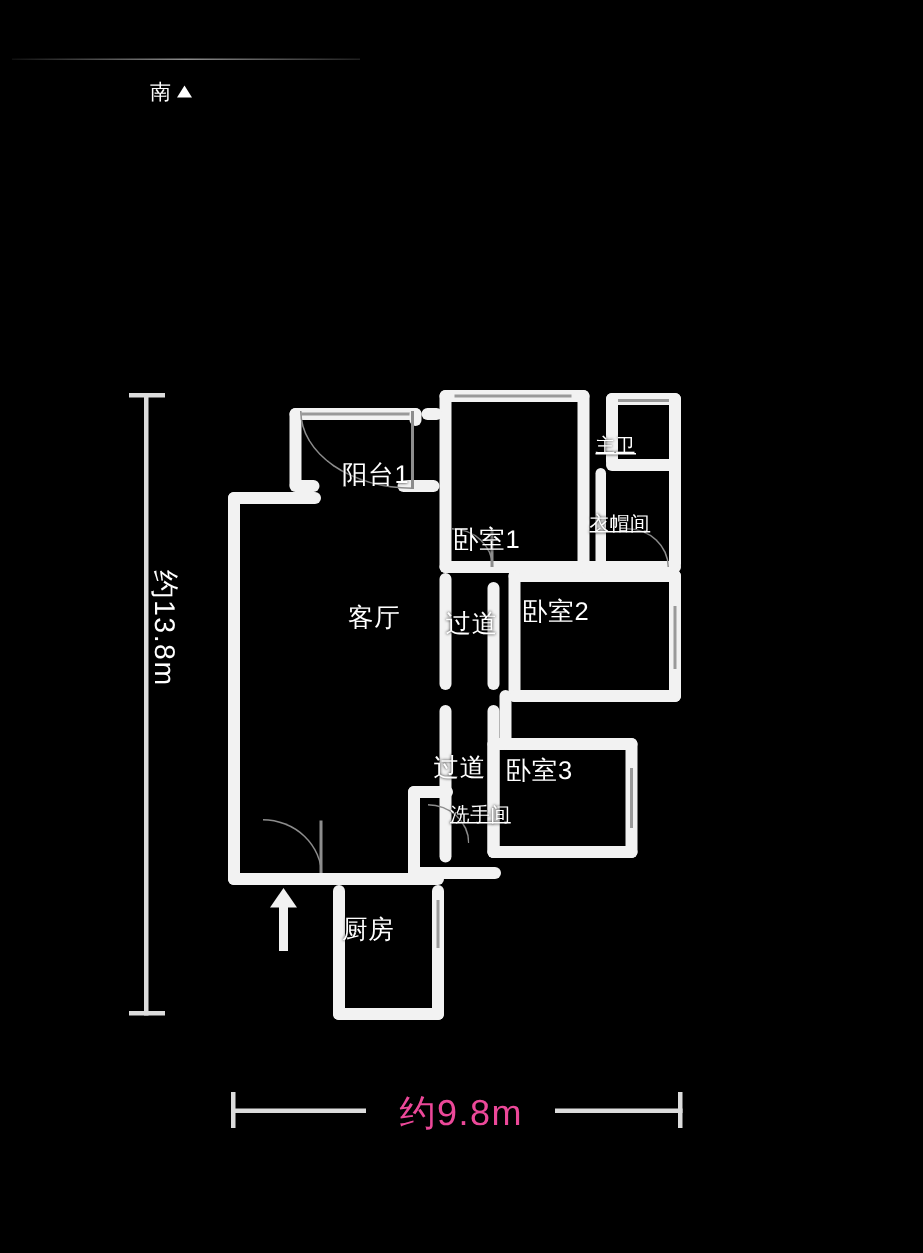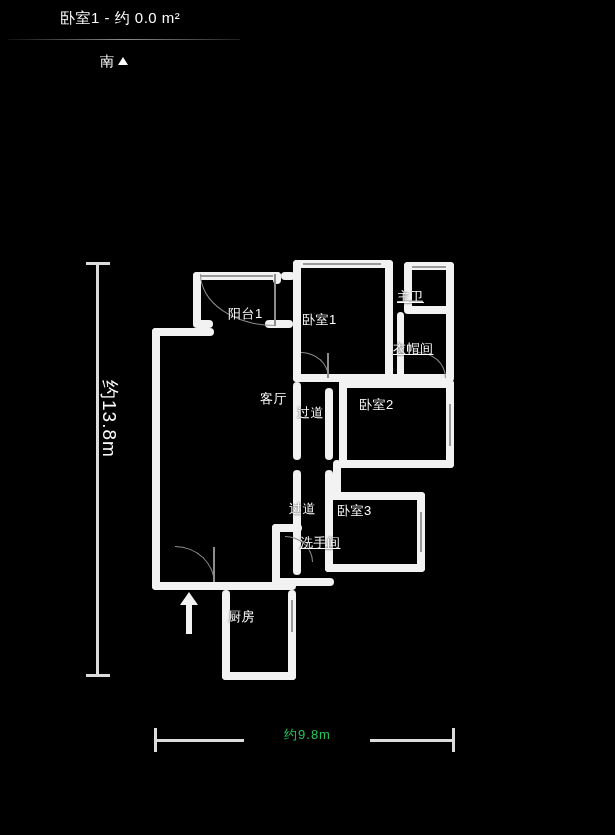--- a/index.html
+++ b/index.html
@@ -84,21 +84,21 @@
     border: 1px solid #8d8d8d;
     box-sizing: border-box;
     background: transparent;
   }
   .arc-tr { border-radius: 0 100% 0 0; border-left: none; border-bottom: none; }
   .arc-bl { border-radius: 0 0 0 100%; border-right: none; border-top: none; }
 
   
   .room-label {
     position: absolute;
-    font-size: 13px;
+    font-size: 17px;
     color: #ffffff;
     white-space: nowrap;
     letter-spacing: 0.5px;
     text-shadow: 0 0 2px #000;
   }
   .room-label.sm { font-size: 13px; text-decoration: underline; }
 
   
   #entry-arrow {
     position: absolute;
@@ -133,30 +133,29 @@
     font-size: 19px;
     color: #ffffff;
     white-space: nowrap;
     letter-spacing: 1px;
   }
   #dim-h-label {
     position: absolute;
     left: 0; top: 726px;
     width: 615px;
     text-align: center;
-    font-size: 13px;
-    color: #22c55e;
+    font-size: 24px;
+    color: #ec4899;
     letter-spacing: 1px;
   }
 </style>
 </head>
 <body>
 
 <div id="header">
-  <div id="header-title">卧室1 - 约 0.0 m²</div>
   <div id="header-divider"></div>
 </div>
 
 <div id="compass">
   <span>南</span><span class="tri"></span>
 </div>
 
 <div id="plan">
 
   <div class="wall" style="left:193px; top:272px; width:88px; height:8px;"></div>
@@ -167,50 +166,50 @@
   <div class="wall" style="left:265px; top:320px; width:28px; height:8px;"></div>
   <div class="arc arc-bl" style="left:200px; top:274px; width:75px; height:52px;"></div>
   <div class="outline" style="left:274px; top:274px; width:2px; height:52px;"></div>
   <div class="room-label" style="left:228px; top:305px;">阳台1</div>
 
   <div class="wall" style="left:152px; top:328px; width:62px; height:8px;"></div>
   <div class="wall" style="left:152px; top:328px; width:8px; height:262px;"></div>
   <div class="wall" style="left:152px; top:582px; width:62px; height:8px;"></div>
   <div class="arc arc-tr" style="left:175px; top:546px; width:40px; height:38px;"></div>
   <div class="outline" style="left:213px; top:547px; width:2px; height:38px;"></div>
-  <div class="room-label" style="left:232px; top:390px;margin-left:28px;">客厅</div>
+  <div class="room-label" style="left:232px; top:400px;">客厅</div>
 
   <div class="wall" style="left:293px; top:260px; width:100px; height:8px;"></div>
   <div class="glass" style="left:303px; top:263px; width:78px; height:2px;"></div>
   <div class="wall" style="left:293px; top:260px; width:8px; height:122px;"></div>
   <div class="wall" style="left:385px; top:260px; width:8px; height:122px;"></div>
   <div class="wall" style="left:293px; top:374px; width:100px; height:8px;"></div>
   <div class="arc arc-tr" style="left:301px; top:352px; width:28px; height:26px;"></div>
   <div class="outline" style="left:327px; top:353px; width:2px; height:25px;"></div>
-  <div class="room-label" style="left:302px; top:311px;">卧室1</div>
+  <div class="room-label" style="left:302px; top:348px;">卧室1</div>
 
   <div class="wall" style="left:404px; top:262px; width:50px; height:8px;"></div>
   <div class="glass" style="left:410px; top:266px; width:38px; height:2px;"></div>
   <div class="wall" style="left:404px; top:262px; width:8px; height:50px;"></div>
   <div class="wall" style="left:446px; top:262px; width:8px; height:58px;"></div>
   <div class="wall" style="left:404px; top:306px; width:50px; height:8px;"></div>
   <div class="room-label sm" style="left:397px; top:288px;">主卫</div>
 
   <div class="wall" style="left:397px; top:312px; width:7px; height:68px;"></div>
   <div class="wall" style="left:446px; top:312px; width:8px; height:68px;"></div>
   <div class="wall" style="left:397px; top:374px; width:57px; height:8px;"></div>
   <div class="arc arc-tr" style="left:418px; top:352px; width:28px; height:26px;"></div>
   <div class="room-label sm" style="left:393px; top:340px;">衣帽间</div>
 
   <div class="wall" style="left:339px; top:380px; width:115px; height:8px;"></div>
   <div class="wall" style="left:339px; top:380px; width:8px; height:88px;"></div>
   <div class="wall" style="left:446px; top:380px; width:8px; height:88px;"></div>
   <div class="glass" style="left:449px; top:404px; width:2px; height:42px;"></div>
   <div class="wall" style="left:339px; top:460px; width:115px; height:8px;"></div>
-  <div class="room-label" style="left:359px; top:396px;">卧室2</div>
+  <div class="room-label" style="left:348px; top:396px;">卧室2</div>
 
   <div class="wall" style="left:325px; top:492px; width:100px; height:8px;"></div>
   <div class="wall" style="left:325px; top:492px; width:8px; height:80px;"></div>
   <div class="wall" style="left:417px; top:492px; width:8px; height:80px;"></div>
   <div class="glass" style="left:420px; top:512px; width:2px; height:40px;"></div>
   <div class="wall" style="left:325px; top:564px; width:100px; height:8px;"></div>
   <div class="room-label" style="left:337px; top:502px;">卧室3</div>
 
   <div class="wall" style="left:293px; top:382px; width:8px; height:78px;"></div>
   <div class="wall" style="left:293px; top:470px; width:8px; height:105px;"></div>

